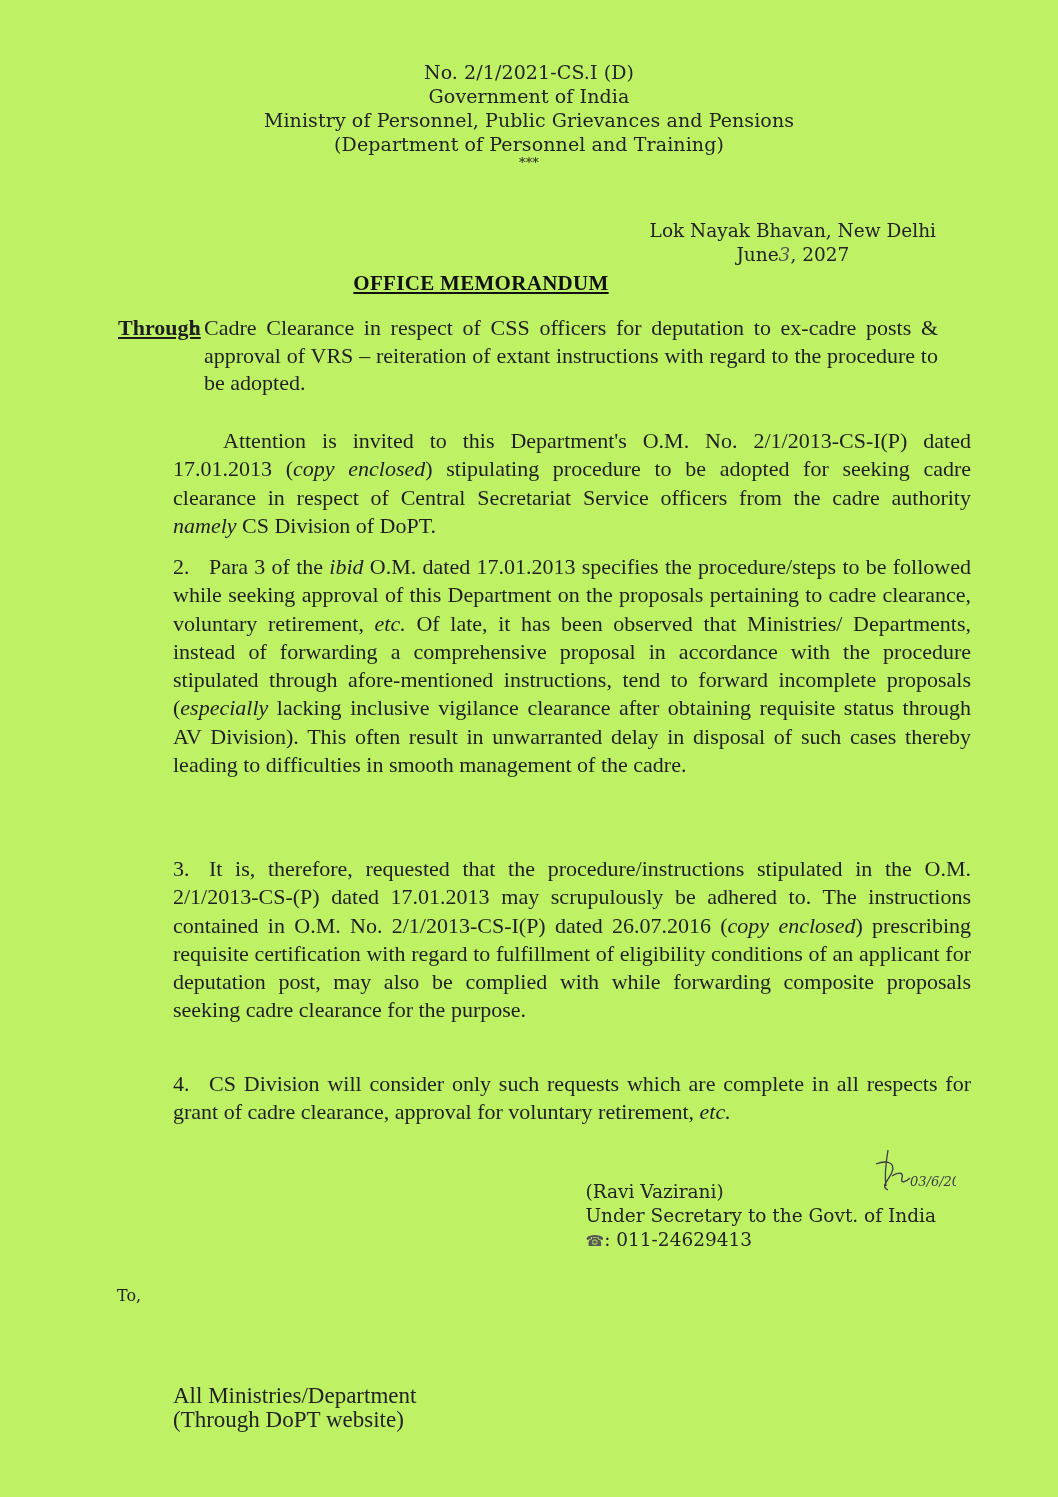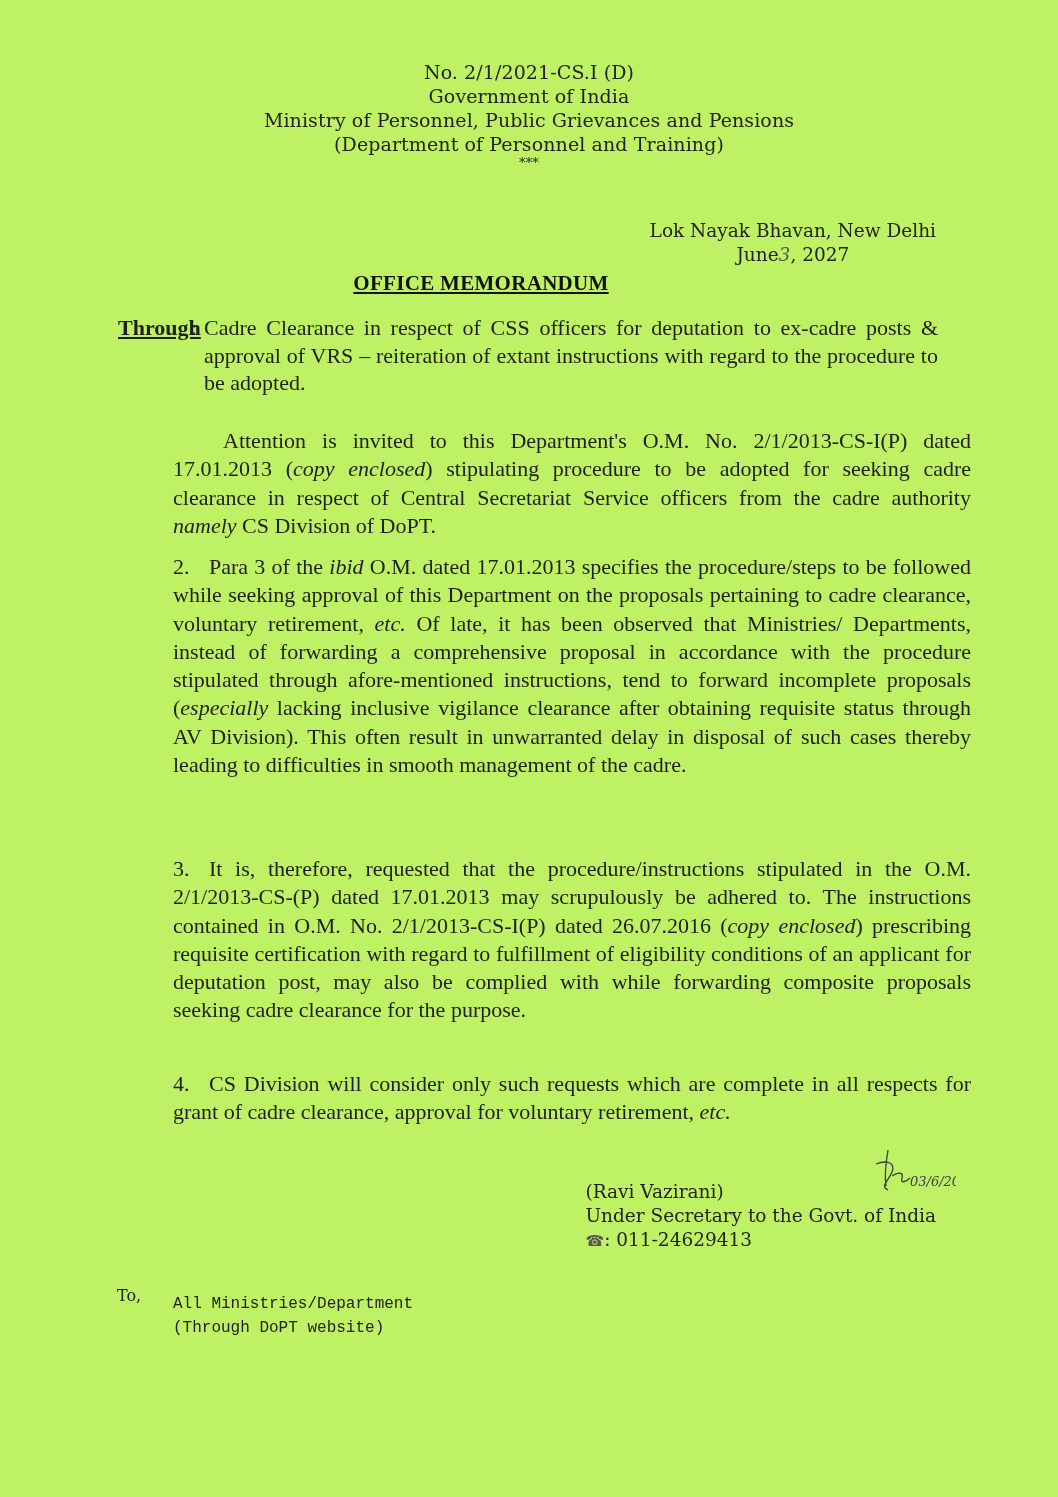--- a/index.html
+++ b/index.html
@@ -12,21 +12,21 @@
   .title { position:absolute; left:0; width:962px; top:271px; text-align:center; font-family:"Liberation Serif", serif; font-weight:bold; font-size:21px; text-decoration:underline; letter-spacing:0.3px; color:#111; }
   .subject { position:absolute; left:118px; top:314px; width:820px; font-family:"Liberation Serif", serif; font-size:22px; line-height:27.5px; color:#1f1f1f; }
   .subject .lbl { position:absolute; left:0; top:0; font-weight:bold; text-decoration:underline; }
   .subject .txt { margin-left:86px; text-align:justify; text-align-last:left; }
   .para { position:absolute; left:137px; width:798px; font-family:"Liberation Serif", serif; font-size:22px; line-height:28.3px; text-align:justify; color:#1f1f1f;margin-left:36px; }
   .para .num { display:inline-block; width:36px; }
   .para .indent { display:inline-block; width:50px; }
   .sig-block { position:absolute; right:122px; top:1180px; font-family:"DejaVu Serif", serif; font-size:18.5px; line-height:24px; color:#222; }
   .signature { position:absolute; left:866px; top:1142px; width:90px; height:60px; }
   .to { position:absolute; left:117px; top:1286px; font-family:"DejaVu Serif", serif; font-size:16px; color:#222; }
-  .addressees { position:absolute; left:173px; top:1292px; font-family:Liberation Mono, monospace; font-size:16px; line-height:24px; color:#222; }
+  .addressees { position:absolute; left:173px; top:1384px; font-family:Liberation Serif, serif; font-size:23px; line-height:24px; color:#222; }
   .phone-icon { display:inline-block; font-size:15px; color:#555; }
   .date-mark { font-family:"DejaVu Serif", serif; font-style:italic; color:#555; }
 </style>
 </head>
 <body>
 
 <div class="page">
 
   <div class="center-block" style="top:60px;">
     <div>No. 2/1/2021-CS.I (D)</div>

